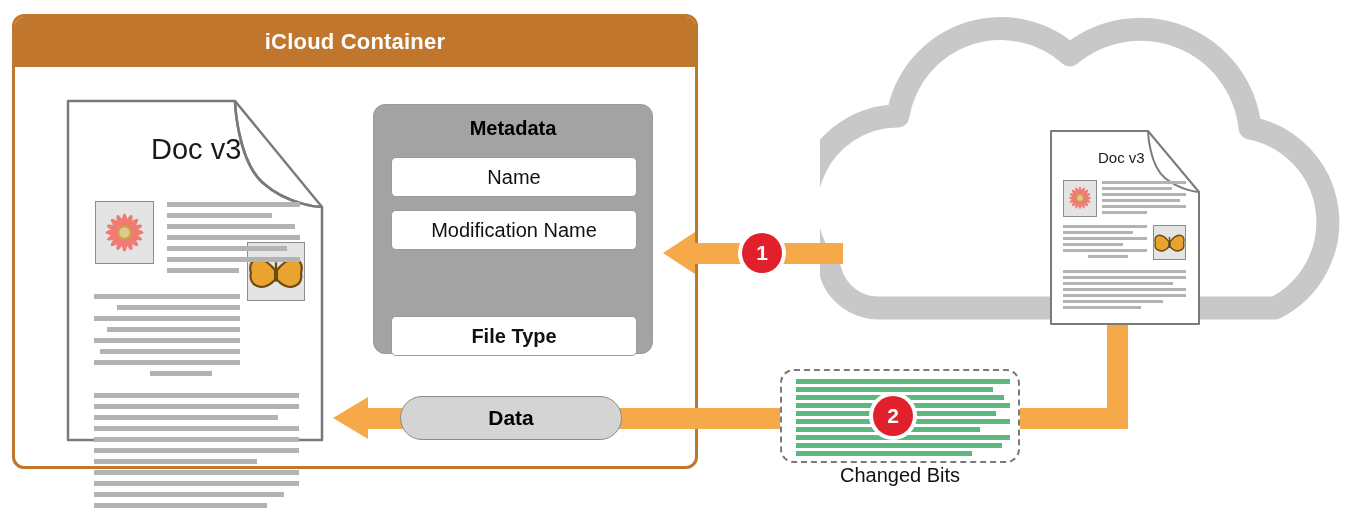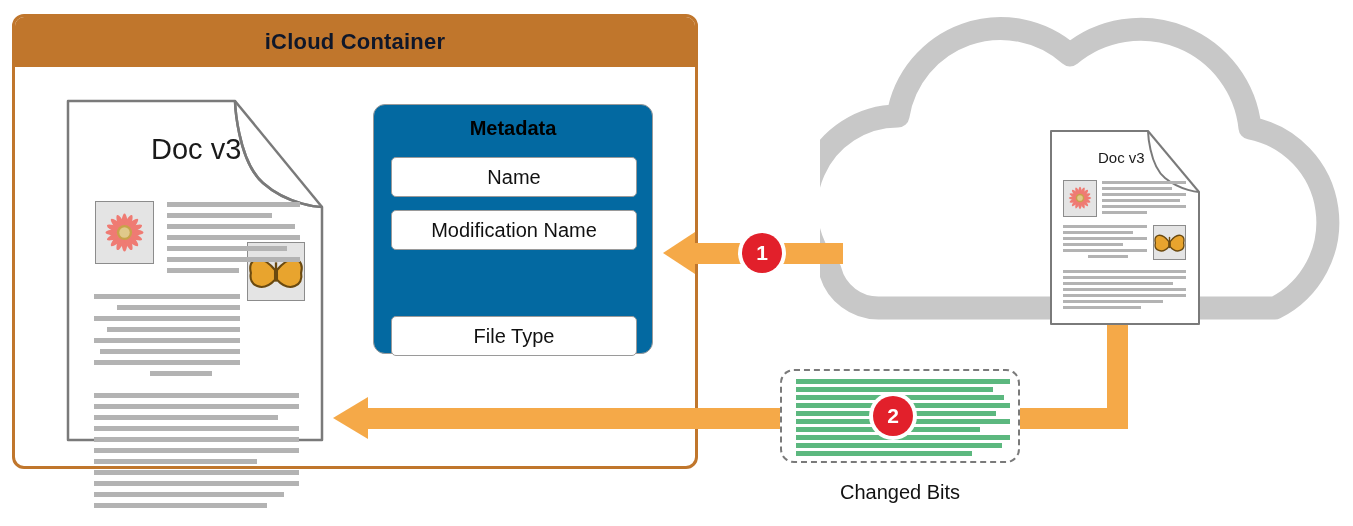--- a/index.html
+++ b/index.html
@@ -13,38 +13,38 @@
     position:absolute;left:12px;top:14px;width:686px;height:455px;
     border:3px solid #C0762C;border-radius:12px;box-sizing:border-box;
     background:#ffffff;
   }
   #icloud-title-bar{
     position:absolute;left:0;top:0;width:100%;height:50px;
     background:#C0762C;border-radius:9px 9px 0 0;
     display:flex;align-items:center;justify-content:center;
   }
   #icloud-title-bar .title{
-    color:#0f172a;font-size:22px;font-weight:bold;letter-spacing:.2px;
+    color:#ffffff;font-size:22px;font-weight:bold;letter-spacing:.2px;
   }
 
   
   .doc{position:absolute;border-radius:9px;}
   .doc svg{display:block;overflow:visible;}
   .doc .doctitle{
     position:absolute;font-weight:normal;color:#1a1a1a;white-space:nowrap;
   }
   .textline{position:absolute;background:#B3B3B3;}
   .imgbox{position:absolute;background:#E4E4E4;border:1px solid #8C8C8C;
           box-sizing:border-box;overflow:hidden;}
   .imgbox svg{width:100%;height:100%;display:block;}
 
   
   #metadata-panel{
     position:absolute;left:373px;top:104px;width:280px;height:250px;
-    background:#0369a1;border:1px solid #9a9a9a;border-radius:12px;
+    background:#a3a3a3;border:1px solid #9a9a9a;border-radius:12px;
     box-sizing:border-box;
   }
   #metadata-panel .md-title{
     position:absolute;left:0;top:12px;width:100%;text-align:center;
     font-size:20px;font-weight:bold;color:#000;
   }
   .md-field{
     position:absolute;left:17px;width:246px;height:40px;
     background:#ffffff;border:1px solid #9a9a9a;border-radius:5px;
     box-sizing:border-box;display:flex;align-items:center;justify-content:center;
@@ -72,21 +72,21 @@
   }
 
   
   #changed-bits-box{
     position:absolute;left:780px;top:369px;width:240px;height:94px;
     border:2px dashed #7a7a7a;border-radius:14px;box-sizing:border-box;
     background:#ffffff;
   }
   #changed-bits-box .bitline{position:absolute;background:#5CB87F;height:5px;}
   #changed-bits-label{
-    position:absolute;left:780px;top:481px;width:240px;text-align:center;
+    position:absolute;left:780px;top:464px;width:240px;text-align:center;
     font-size:20px;color:#111;
   }
 
   
   #cloud-shape{position:absolute;left:820px;top:8px;}
 </style>
 </head>
 <body>
 
 <div class="stage">
@@ -182,39 +182,42 @@
   </div>
 
   <div id="metadata-panel">
     <div class="md-title">Metadata</div>
     <div class="md-field" style="top:52px;">
       <span>Name</span>
     </div>
     <div class="md-field" style="top:105px;">
       <span>Modification Name</span>
     </div>
-    <div class="md-field" style="top:211px;">
+    <div class="md-field" style="top:211px;font-weight:bold;">
       <span>File Type</span>
     </div>
   </div>
 
   <div class="orange-bar" style="left:693px;top:243px;width:150px;height:21px;"></div>
   <div class="arrow-head" style="left:663px;top:232px;
               border-top:21px solid transparent;border-bottom:21px solid transparent;
               border-right:32px solid #F5A948;"></div>
   <div class="badge" style="left:742px;top:233px;">
     <span>1</span>
   </div>
 
   <div class="orange-bar" style="left:368px;top:408px;width:760px;height:21px;"></div>
   <div class="orange-bar" style="left:1107px;top:300px;width:21px;height:120px;"></div>
   <div class="arrow-head" style="left:333px;top:397px;
               border-top:21px solid transparent;border-bottom:21px solid transparent;
               border-right:35px solid #F5A948;"></div>
 
+  <div id="data-pill">
+    <span>Data</span>
+  </div>
 
   <div id="changed-bits-box">
     <div class="bitline" style="left:14px;top:8px;width:214px;"></div>
     <div class="bitline" style="left:14px;top:16px;width:197px;"></div>
     <div class="bitline" style="left:14px;top:24px;width:208px;"></div>
     <div class="bitline" style="left:14px;top:32px;width:214px;"></div>
     <div class="bitline" style="left:14px;top:40px;width:200px;"></div>
     <div class="bitline" style="left:14px;top:48px;width:214px;"></div>
     <div class="bitline" style="left:14px;top:56px;width:184px;"></div>
     <div class="bitline" style="left:14px;top:64px;width:214px;"></div>

